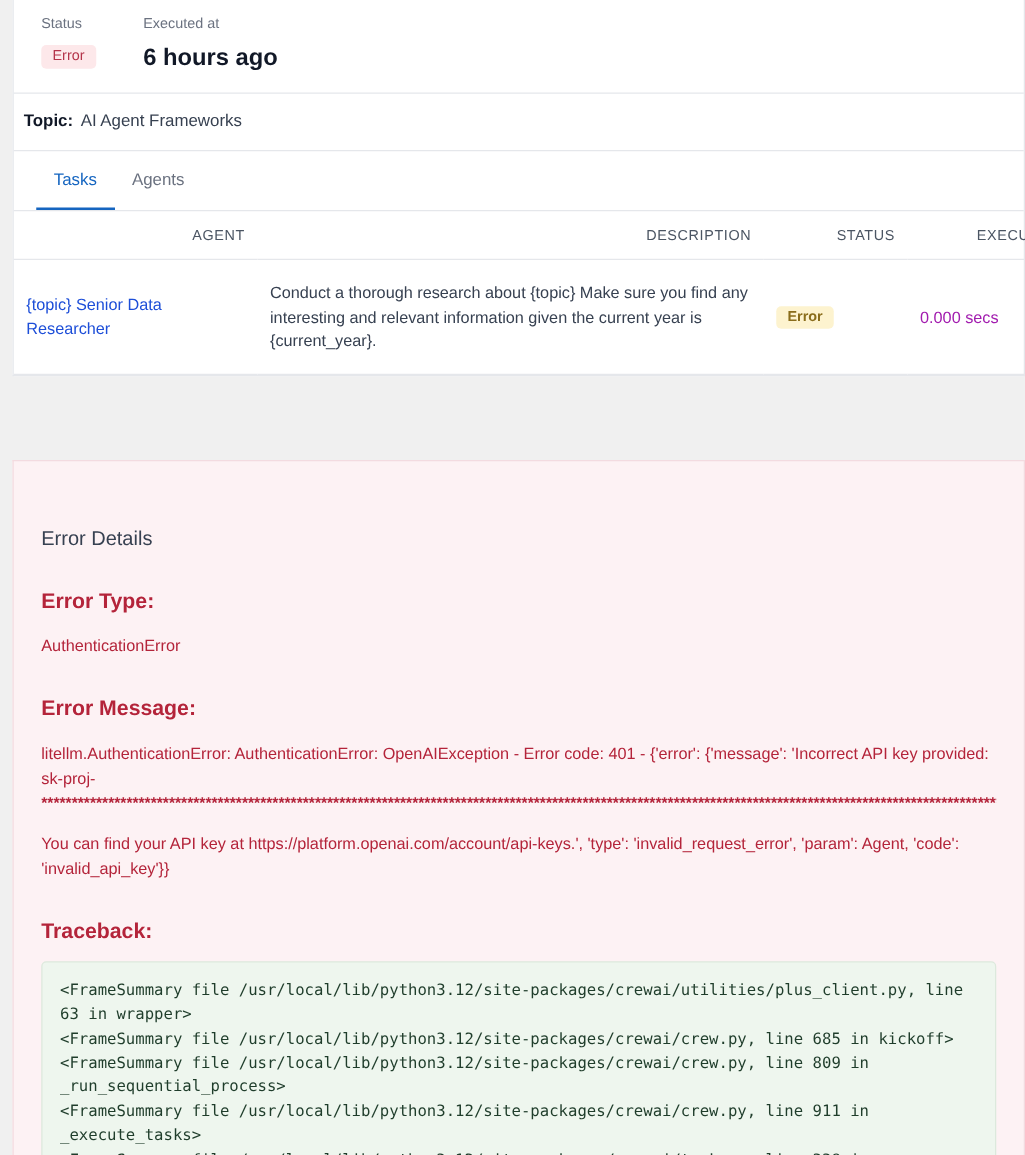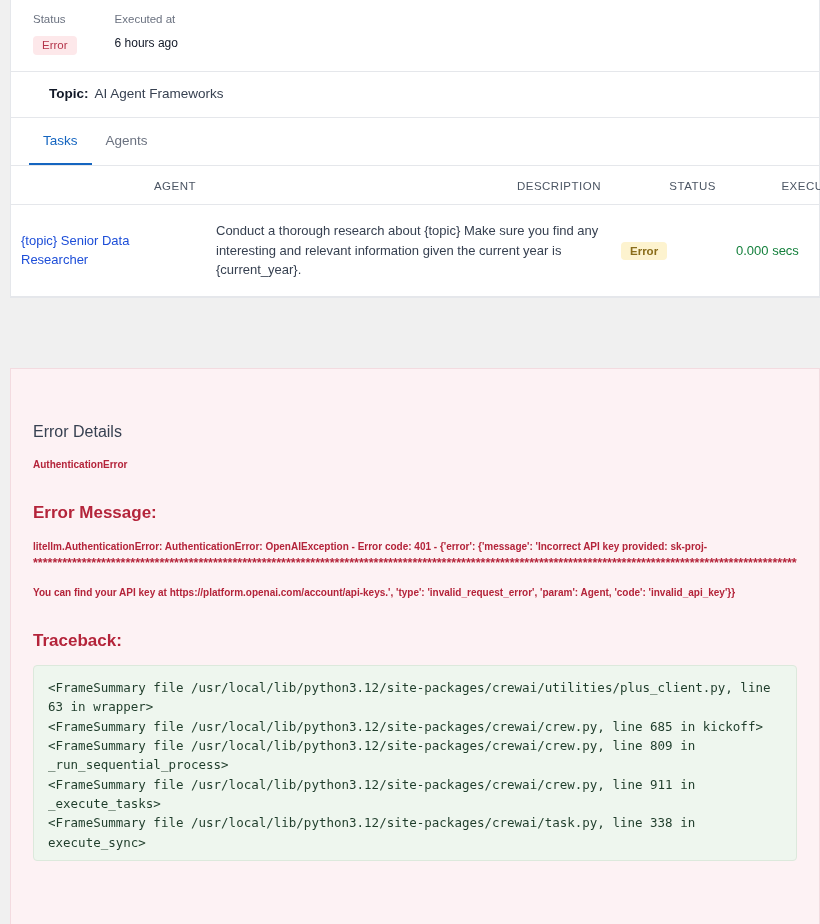--- a/index.html
+++ b/index.html
@@ -50,29 +50,29 @@
   .status-badge {
     display: inline-block;
     background: #fde8ea;
     color: #b4344a;
     border-radius: 4px;
     padding: 3px 9px;
     font-size: 11.5px;
     line-height: 1.2;
   }
   .status-value {
-    font-size: 12px;
-    font-weight: normal;
+    font-size: 19px;
+    font-weight: bold;
     color: #111827;
     line-height: 1.2;
   }
 
   
   .meta {
-    padding: 14px 22px 16px 38px;
+    padding: 14px 22px 16px 8px;
     border-bottom: 1px solid #e5e7eb;
     box-sizing: border-box;
   }
   .meta-row {
     font-size: 13.5px;
     color: #374151;
     margin-bottom: 12px;
   }
   .meta-row:last-child { margin-bottom: 0; }
   .meta-key { font-weight: bold; color: #111827; }
@@ -137,21 +137,21 @@
   .desc-text { line-height: 1.5; color: #374151; }
   .badge-warn {
     display: inline-block;
     background: #fdf3cf;
     color: #8a6d1b;
     border-radius: 4px;
     padding: 3px 9px;
     font-size: 11.5px;
     font-weight: bold;
   }
-  .time-text { color: #15803d; }
+  .time-text { color: #a21caf; }
 
   
   .error-panel {
     position: absolute;
     left: 10px;
     top: 368px;
     width: 810px;
     height: 556px;
     background: #fdf2f4;
     border: 1px solid #f3dbe0;
@@ -167,24 +167,23 @@
     font-weight: normal;
   }
   .err-h {
     color: #b4243a;
     font-size: 17px;
     font-weight: bold;
     margin: 30px 0 0 0;
   }
   .err-sub {
     color: #b4243a;
-    font-size: 10px;
+    font-size: 13px;
     margin: 16px 0 0 0;
     line-height: 1.55;
-    font-weight: bold;
   }
   .err-stars {
     color: #b4243a;
     font-size: 12.5px;
     font-weight: bold;
     line-height: 0.9;
     margin: 4px 0 2px 0;
     white-space: nowrap;
     overflow: hidden;
     letter-spacing: 0px;
@@ -260,20 +259,21 @@
           </td>
         </tr>
       </tbody>
     </table>
 
   </div>
 
   <div class="error-panel">
     <div class="err-title">Error Details</div>
 
+    <div class="err-h">Error Type:</div>
     <div class="err-sub">AuthenticationError</div>
 
     <div class="err-h">Error Message:</div>
     <div class="err-sub">litellm.AuthenticationError: AuthenticationError: OpenAIException - Error code: 401 - {'error': {'message': 'Incorrect API key provided: sk-proj-</div>
     <div class="err-stars">****************************************************************************************************************************************************************</div>
     <div class="err-sub">You can find your API key at https://platform.openai.com/account/api-keys.', 'type': 'invalid_request_error', 'param': Agent, 'code': 'invalid_api_key'}}</div>
 
     <div class="err-h">Traceback:</div>
     <div class="traceback-box">&lt;FrameSummary file /usr/local/lib/python3.12/site-packages/crewai/utilities/plus_client.py, line 63 in wrapper&gt;
 &lt;FrameSummary file /usr/local/lib/python3.12/site-packages/crewai/crew.py, line 685 in kickoff&gt;

